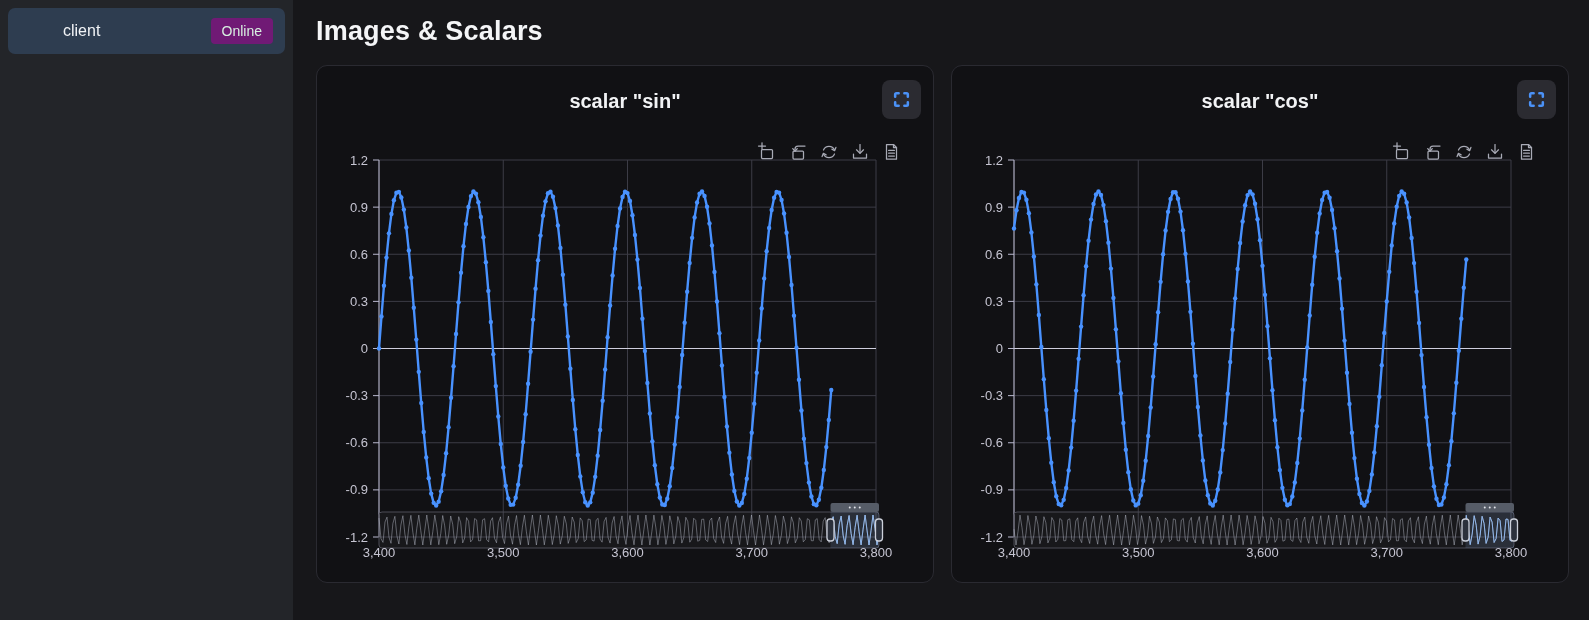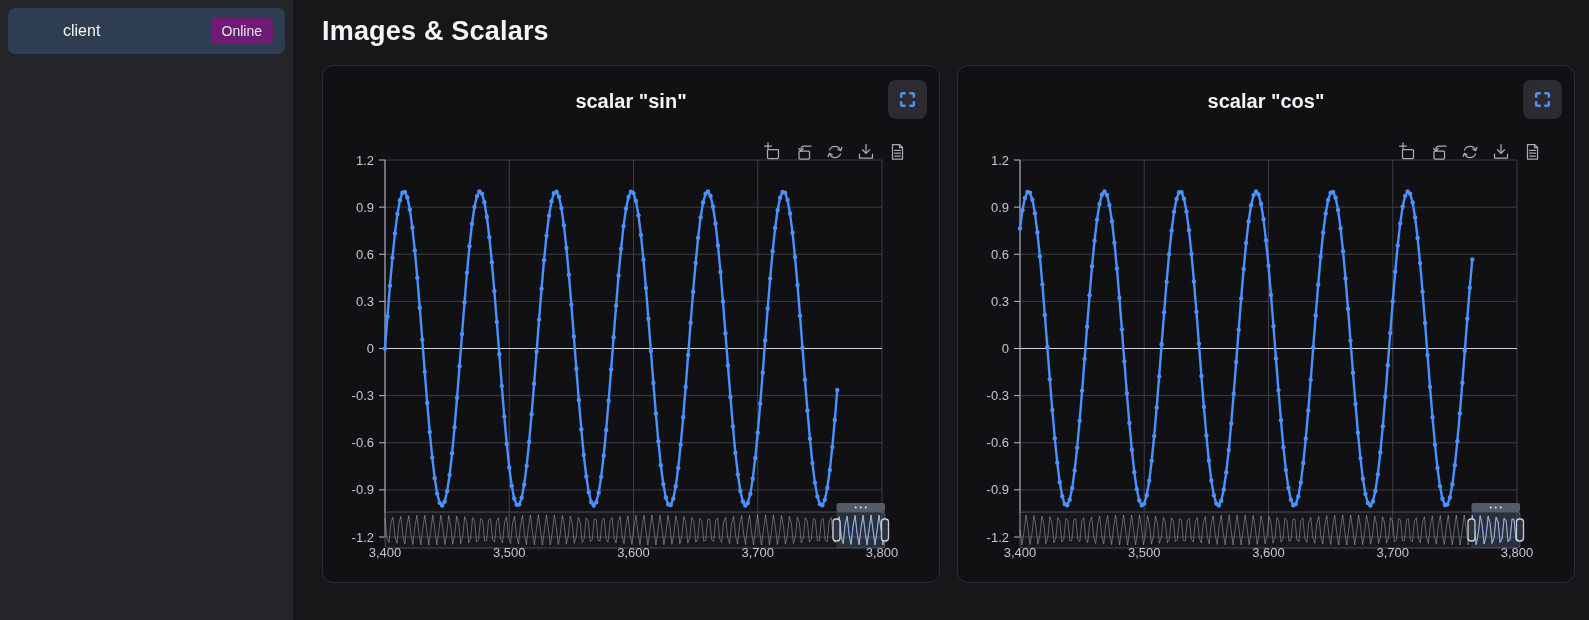--- a/index.html
+++ b/index.html
@@ -1,29 +1,29 @@
 <!DOCTYPE html>
 <html><head>
 <meta charset="utf-8">
 <style>
   * { margin:0; padding:0; box-sizing:border-box; }
   html,body { width:1589px; height:620px; overflow:hidden; background:#17171a;
               font-family:"Liberation Sans", sans-serif; }
-  .app { display:flex; width:100%; height:100%;gap:20px; }
+  .app { display:flex; width:100%; height:100%; }
 
   
   .sidebar { width:293px; height:100%; background:#232529; flex:none; padding:8px; }
   .client-item { height:46px; background:#2e3d50; border-radius:7px; display:flex;
                  align-items:center; padding:0 12px 0 55px; cursor:pointer; }
   .client-label { color:#f1f3f6; font-size:16px; }
   .status-badge { margin-left:auto; background:#701a75; color:#d8f0e1; font-size:14px;
                   padding:5px 11px; border-radius:4px; }
 
   
-  .main { flex:1; height:100%; background:#17171a; padding:14px 19px 0 9px; overflow:hidden; }
+  .main { flex:1; height:100%; background:#17171a; padding:14px 19px 0 23px; overflow:hidden; }
   .page-title { color:#f4f5f7; font-size:27px; font-weight:700; letter-spacing:.2px; margin:2px 0 18px 0; }
   .cards { display:flex; gap:17px; }
 
   .card { position:relative; width:618px; height:518px; background:#111114;
           border:1px solid #2a2a31; border-radius:11px; flex:none; }
   .card-title { position:absolute; top:24px; left:0; width:100%; text-align:center;
                 color:#f2f3f5; font-size:20px; font-weight:700; }
   .expand-btn { position:absolute; top:14px; right:12px; width:39px; height:39px;
                 background:#2b2b31; border:none; border-radius:8px; cursor:pointer;
                 display:flex; align-items:center; justify-content:center; }

